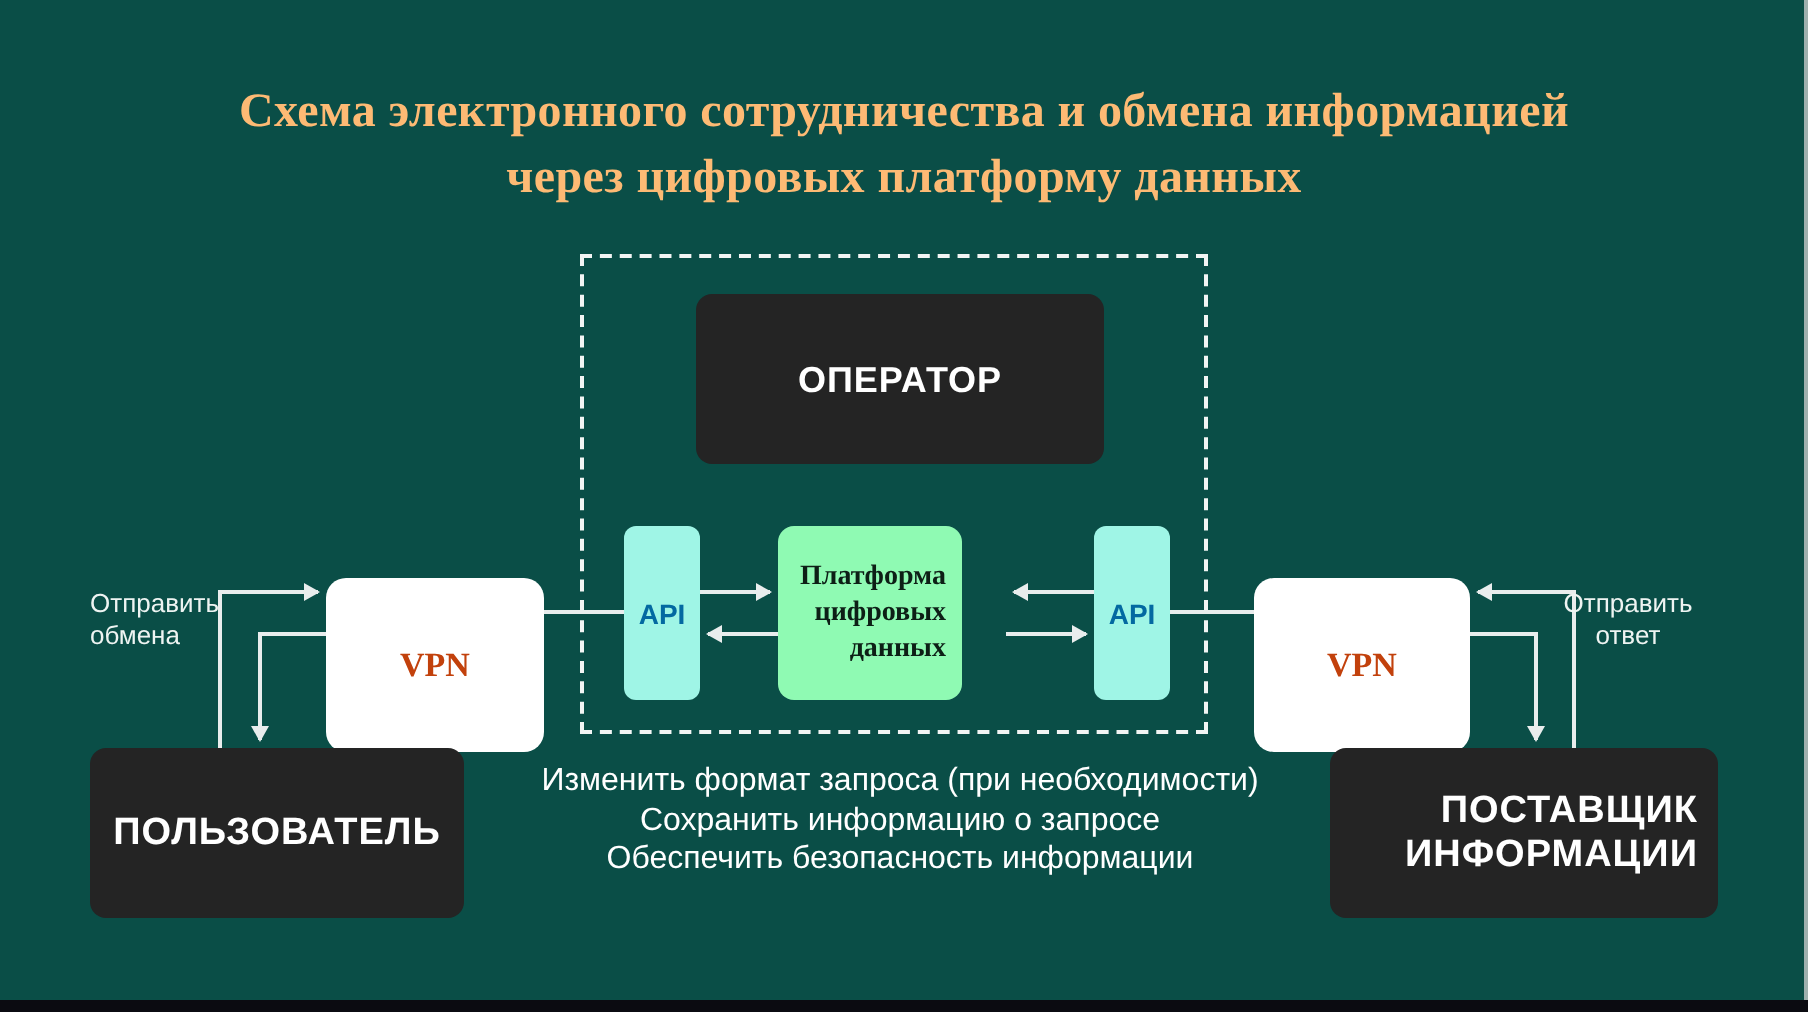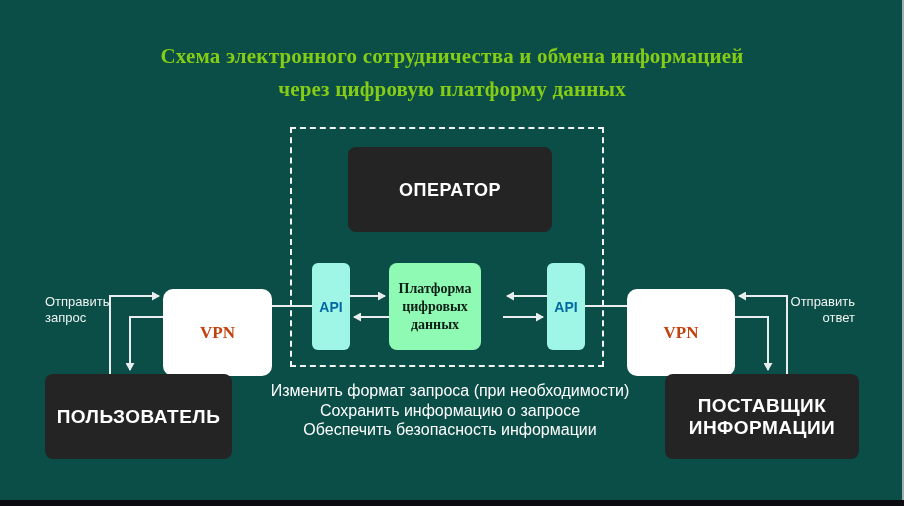--- a/index.html
+++ b/index.html
@@ -7,35 +7,35 @@
     position:relative;
     width:904px;height:506px;
     overflow:hidden;
     background:var(--bg,#0a4e47);
     font-family:"Liberation Sans",sans-serif;
   }
   
   .title{
     position:absolute;left:0;right:0;top:40px;
     text-align:center;
-    color:#84cc16;
+    color:#fdba74;
     font-family:"Liberation Serif",serif;
     font-weight:bold;
-    font-size:21px;line-height:33px;
+    font-size:24px;line-height:33px;
     letter-spacing:0.2px;
   }
   
   .dashed-zone{
     position:absolute;left:290px;top:127px;width:310px;height:236px;
     border:2px dashed var(--dash,#f2f5f4);
   }
   
   .connectors{position:absolute;left:0;top:0;width:904px;height:506px;pointer-events:none;}
   
-  .box{position:absolute;display:flex;align-items:center;justify-content:center;text-align:center;box-sizing:border-box;}
+  .box{position:absolute;display:flex;align-items:center;justify-content:center;text-align:right;box-sizing:border-box;}
   .dark{
     background:var(--dark-box,#242424);
     color:#fff;border-radius:8px;
     font-weight:bold;font-size:19px;letter-spacing:0.5px;
     line-height:22px;
   }
   .operator{left:348px;top:147px;width:204px;height:85px;font-size:18px;}
   .user{left:45px;top:374px;width:187px;height:85px;}
   .provider{left:665px;top:374px;width:194px;height:85px;padding:0 10px;}
   .white-box{
@@ -62,39 +62,39 @@
     color:#0d1f16;
     font-family:"Liberation Serif",serif;
     font-weight:bold;font-size:14px;line-height:18px;
     padding:0 8px;
   }
   
   .edge-label{
     position:absolute;color:#eef4f2;font-size:13px;line-height:16px;top:294px;
   }
   .send-request{left:45px;width:80px;text-align:left;}
-  .send-response{left:773px;width:82px;text-align:right;}
+  .send-response{left:773px;width:82px;text-align:center;}
   
   .notes{
     position:absolute;left:120px;width:660px;top:381px;
     text-align:center;color:#fff;
     font-size:16px;line-height:19.5px;
   }
   
   .bottom-strip{position:absolute;left:0;right:0;bottom:0;height:6px;background:#0b0b11;}
   .right-edge{position:absolute;right:0;top:0;bottom:6px;width:2px;background:#9fb0ae;}
 </style>
 </head>
 <body>
 
 <div class="stage" style="--bg: #0a4e47; --dark-box: #242424; --white-box: #ffffff; --api-box: #9ff5e6; --platform-box: #8ffab3; --dash: #f2f5f4;">
 
   <div class="title">
     <div>Схема электронного сотрудничества и обмена информацией</div>
-    <div>через цифровую платформу данных</div>
+    <div>через цифровых платформу данных</div>
   </div>
 
   <div class="dashed-zone"></div>
 
   <svg class="connectors" viewBox="0 0 904 506" xmlns="http://www.w3.org/2000/svg">
     <defs>
       <marker id="arr" markerWidth="9" markerHeight="9" refX="7" refY="4.5" orient="auto" markerUnits="userSpaceOnUse">
         <path d="M0,0 L8,4.5 L0,9 Z" fill="#e9eded"></path>
       </marker>
     </defs>
@@ -135,21 +135,21 @@
   </div>
 
   <div class="box dark provider">
     <span>ПОСТАВЩИК ИНФОРМАЦИИ</span>
   </div>
 
   <div class="box dark user">
     <span>ПОЛЬЗОВАТЕЛЬ</span>
   </div>
 
-  <div class="edge-label send-request">Отправить запрос</div>
+  <div class="edge-label send-request">Отправить обмена</div>
   <div class="edge-label send-response">Отправить ответ</div>
 
   <div class="notes">
     <div>Изменить формат запроса (при необходимости)</div>
     <div>Сохранить информацию о запросе</div>
     <div>Обеспечить безопасность информации</div>
   </div>
 
   <div class="bottom-strip"></div>
   <div class="right-edge"></div>

